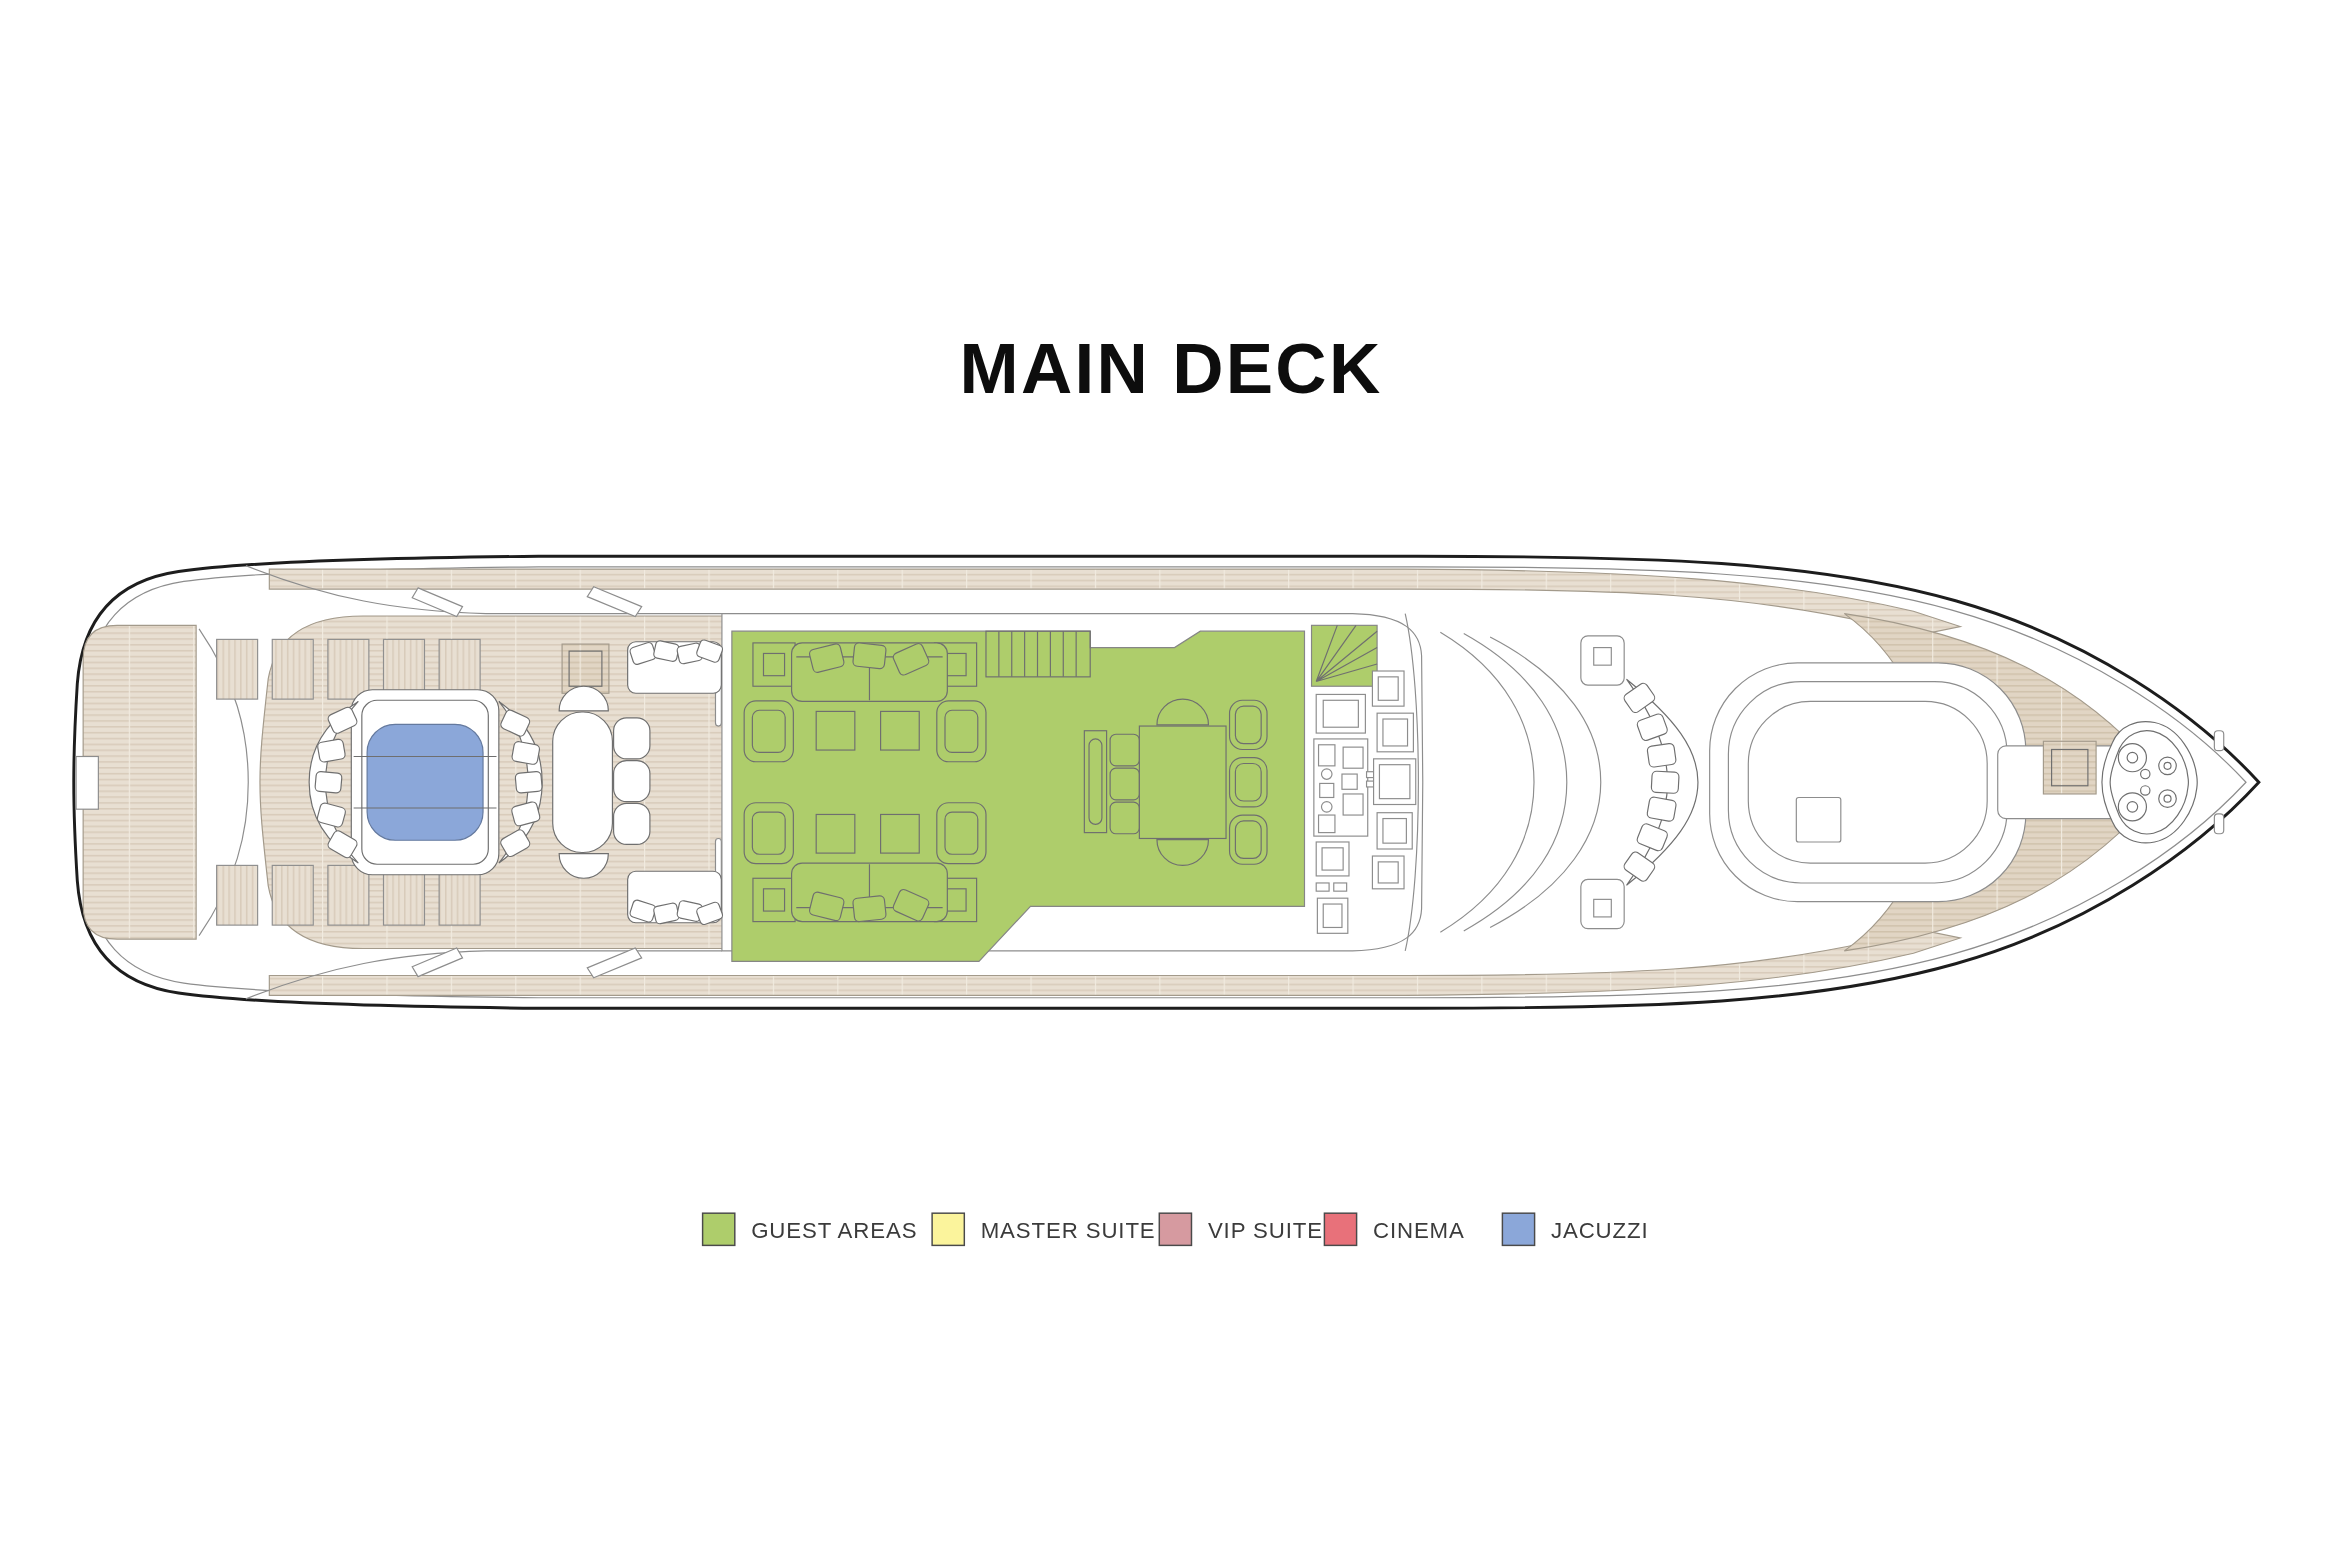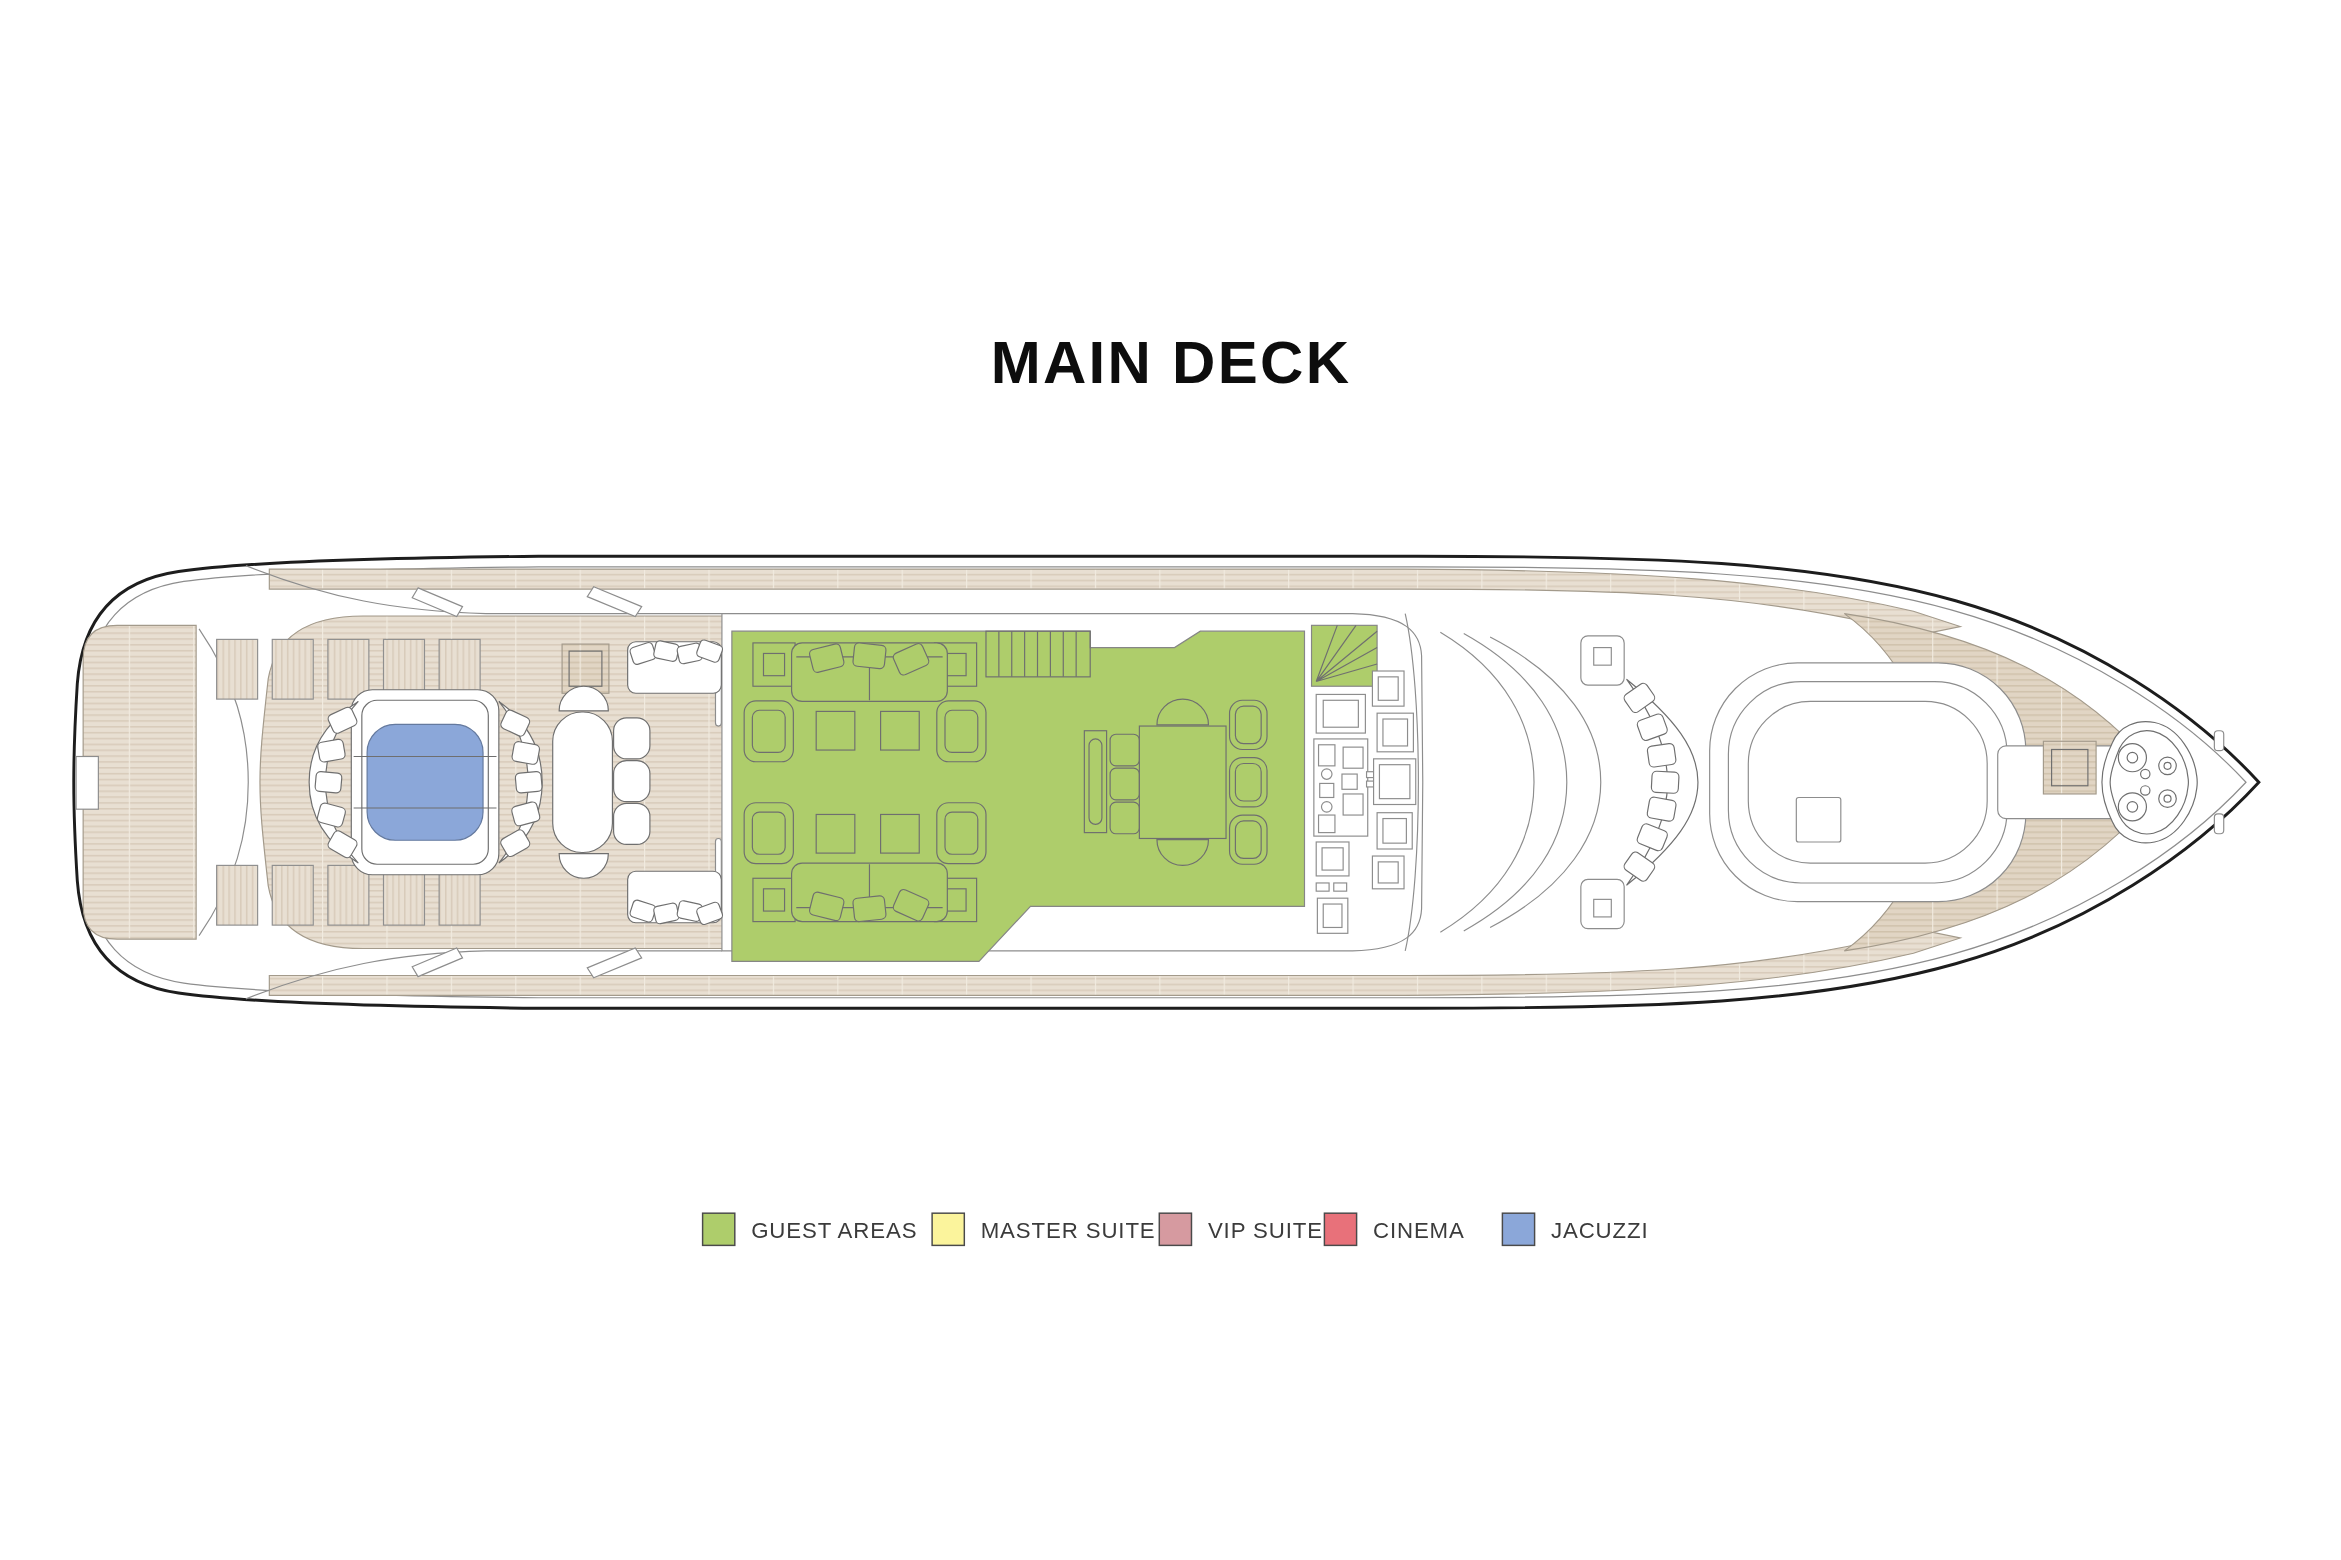--- a/index.html
+++ b/index.html
@@ -5,21 +5,21 @@
   :root{
     --background:#ffffff; --text:#3b3b3b; --title:#0d0d0d; --hull:#1d1d1d;
     --line:#8d8d8d; --furniture:#6f6f6f; --teak:#e8dfd2; --teak-stripe:#d8cbba;
     --teak2:#e1d5c4; --teak2-stripe:#d0c2ac; --teak-edge:#a39a8b;
     --green:#aecd6b; --blue:#8ba7d9; --pool-stroke:#64799e;
   }
   html,body{margin:0;padding:0;background:var(--background);}
   body{width:2342px;height:1561px;position:relative;font-family:"Liberation Sans",sans-serif;overflow:hidden;}
   .title{
     position:absolute;left:0;right:0;top:328px;text-align:center;
-    font-size:60px;font-weight:800;letter-spacing:2.3px;color:var(--title);
+    font-size:71px;font-weight:800;letter-spacing:2.3px;color:var(--title);
     font-family:"Liberation Sans",sans-serif;
   }
   svg{position:absolute;left:0;top:0;}
   .w   {fill:#fff;stroke:var(--furniture);stroke-width:2;}
   .wl  {fill:#fff;stroke:var(--line);stroke-width:2;}
   .g   {fill:var(--green);stroke:var(--furniture);stroke-width:2;}
   .gz  {fill:var(--green);stroke:#868686;stroke-width:2;}
   .ln  {fill:none;stroke:var(--line);stroke-width:2;}
   .lnf {fill:none;stroke:var(--furniture);stroke-width:2;}
   .tk  {fill:url(#teak);stroke:var(--teak-edge);stroke-width:2;}

